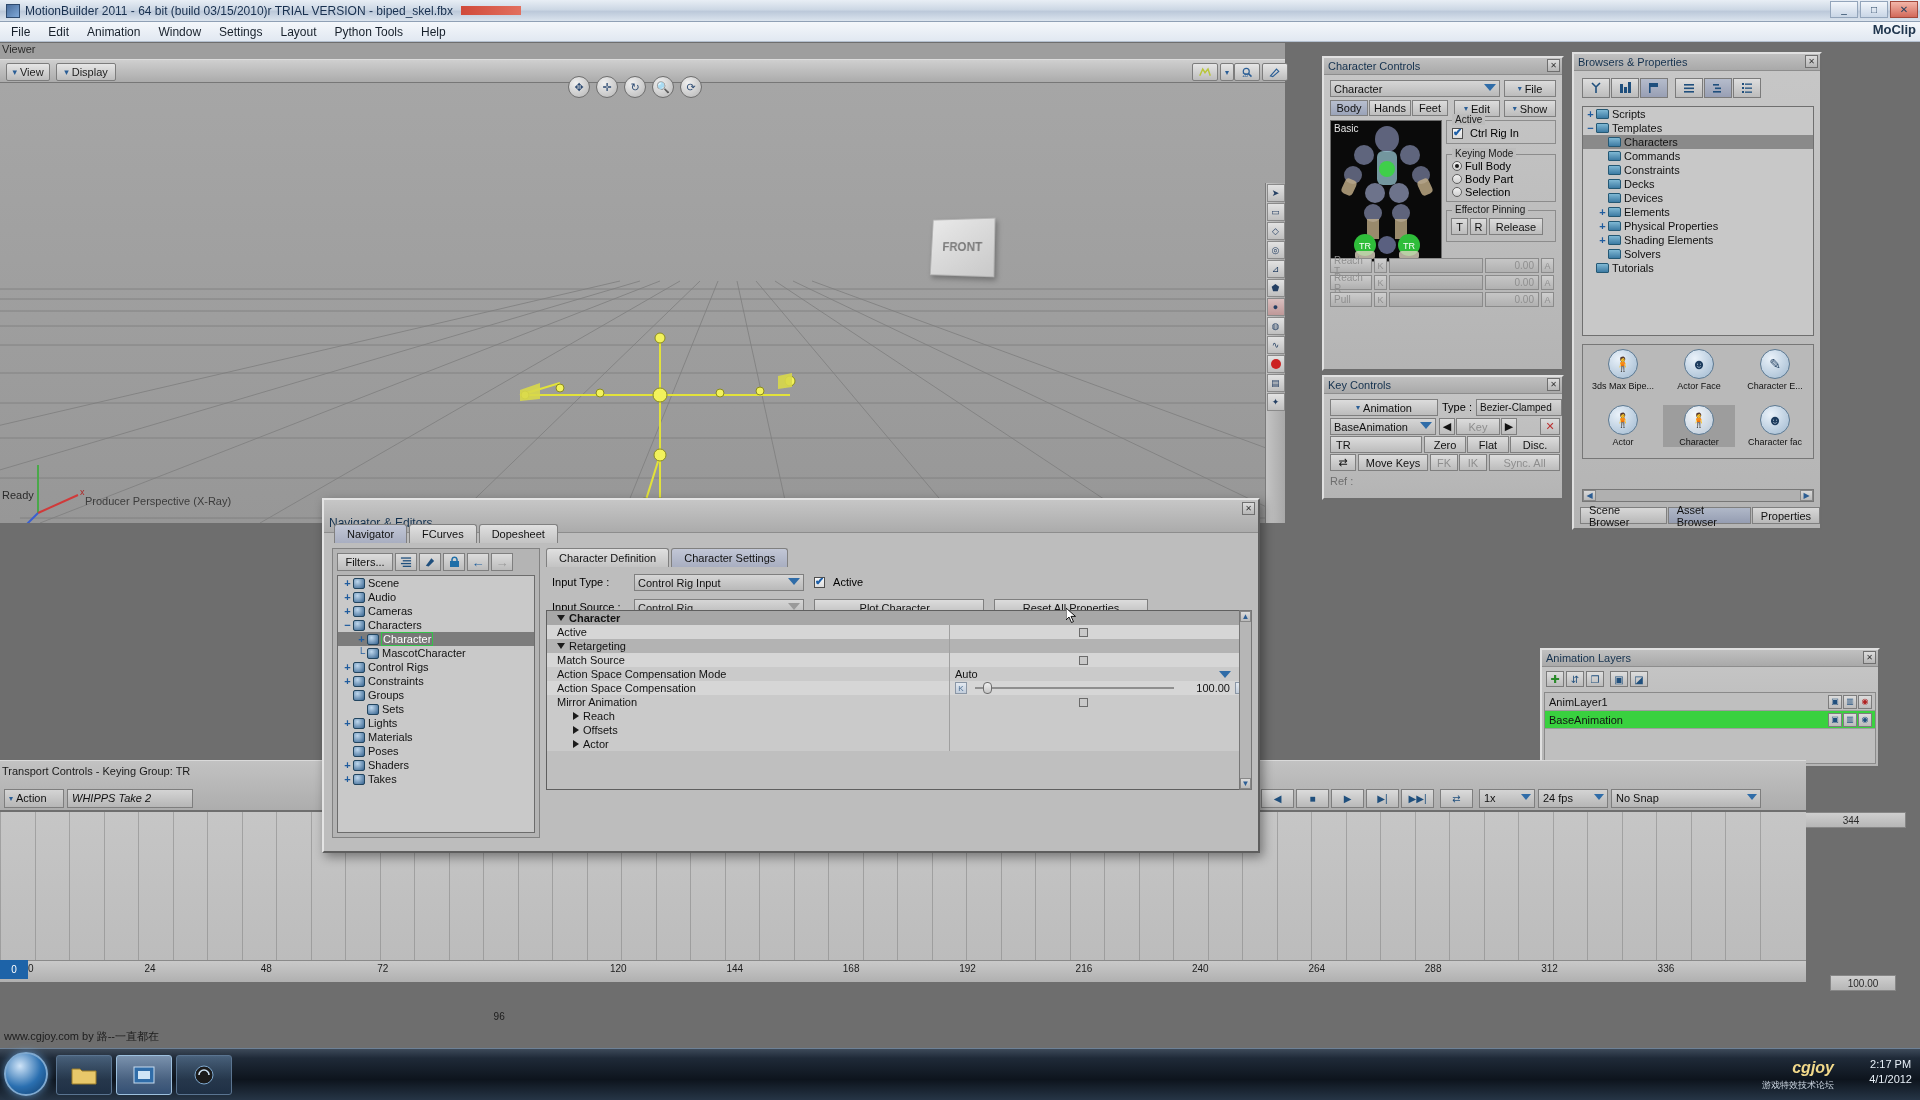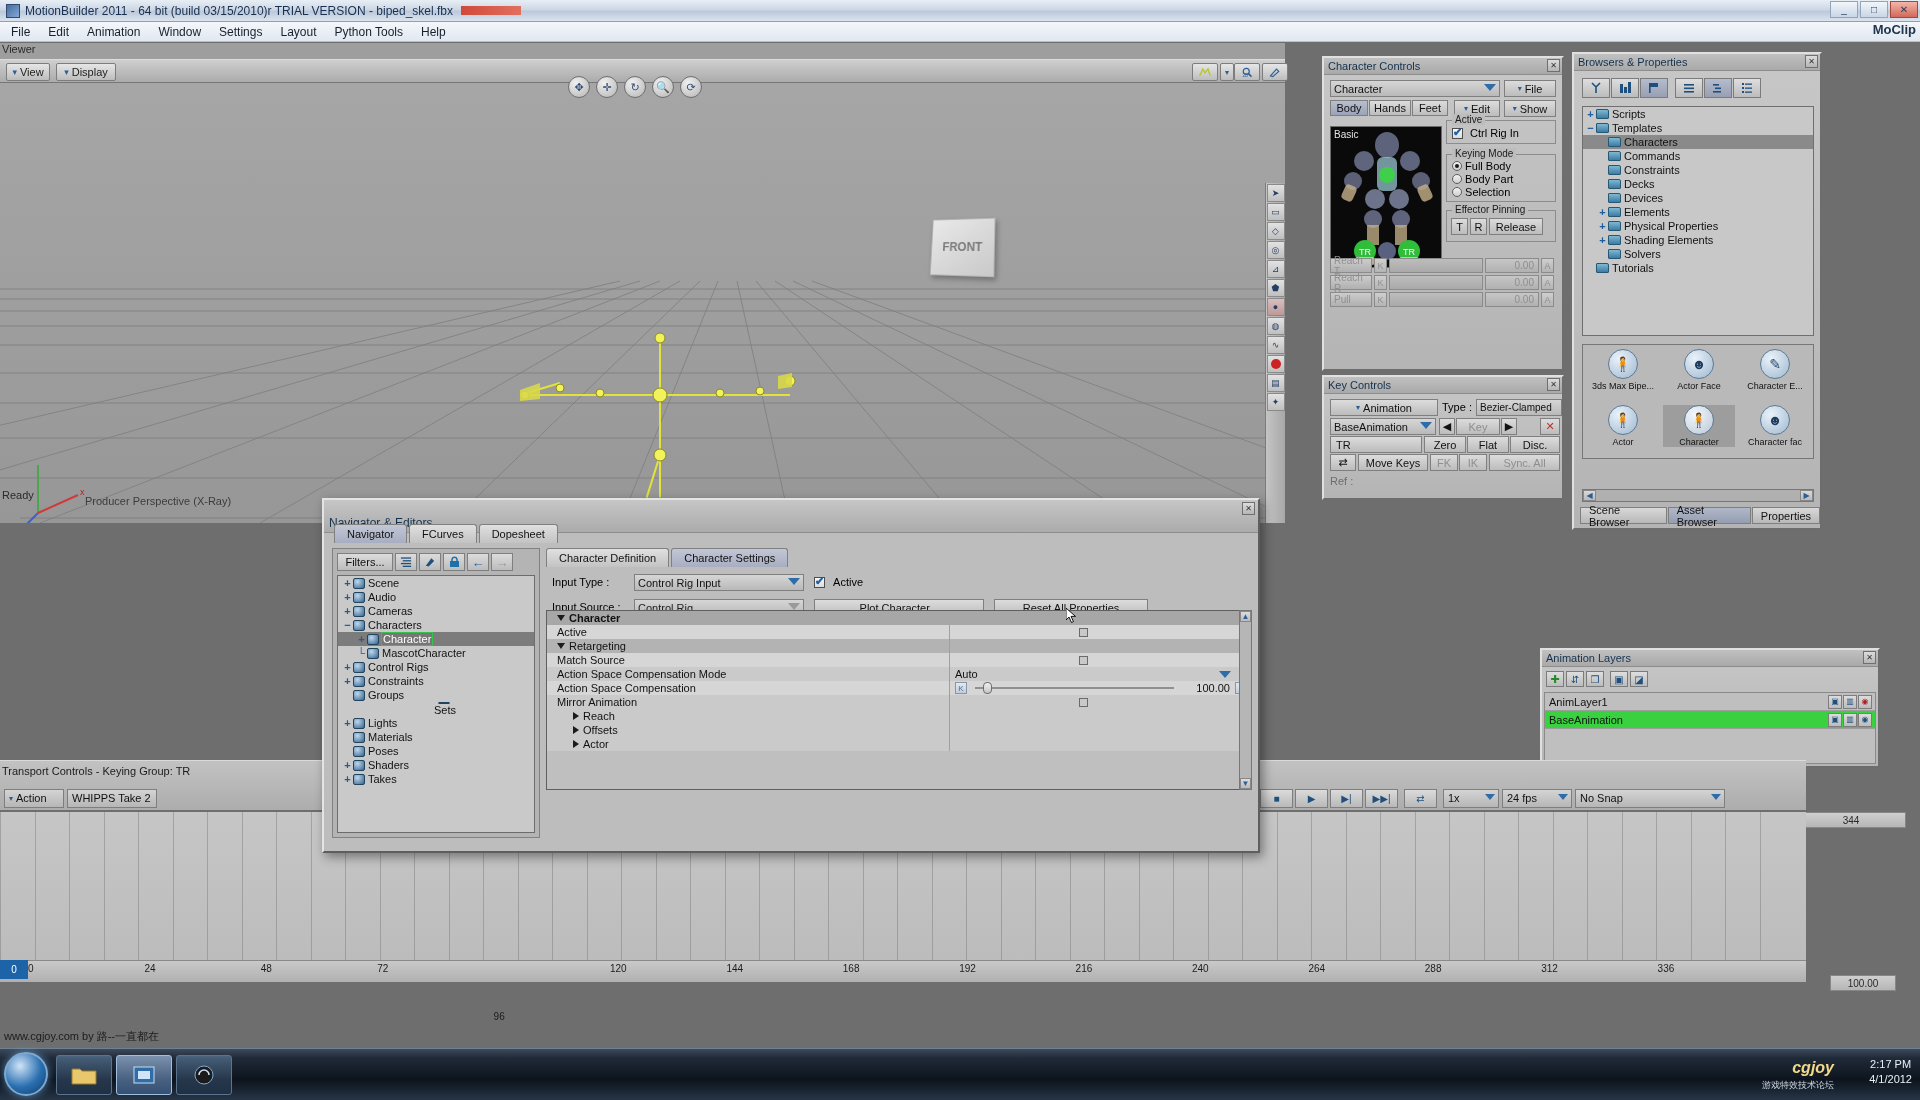--- a/index.html
+++ b/index.html
@@ -119,21 +119,21 @@
   .ddown .arr.dim{ border-top-color:#9a9a9a; }
   .minibtn{
     height:17px;background:linear-gradient(180deg,#dcdcdc,#bcbcbc);border:1px solid #7f7f7f;
     font-size:11px;display:flex;align-items:center;justify-content:center;color:#111;padding:0 4px;
   }
   .tabbtn{
     height:16px;background:linear-gradient(180deg,#dcdcdc,#bdbdbd);border:1px solid #7f7f7f;
     font-size:11px;display:flex;align-items:center;justify-content:center;color:#111;
   }
   #charThumb{
-    position:absolute;left:6px;top:68px;width:112px;height:142px;background:#0a0a0a;
+    position:absolute;left:6px;top:62px;width:112px;height:142px;background:#0a0a0a;
     border:1px solid #6c6c6c; overflow:hidden;
   }
   .group{ border:1px solid #8c8c8c; position:absolute; }
   .group-lbl{ position:absolute;top:-7px;left:5px;background:#bdbdbd;font-size:10px;padding:0 3px;color:#1a1a1a;}
   .radio{ width:10px;height:10px;border-radius:50%;border:1px solid #5f5f5f;
     background:linear-gradient(180deg,#f2f2f2,#cfcfcf);display:inline-block;vertical-align:-1px;position:relative;}
   .radio.on::after{content:"";position:absolute;left:2px;top:2px;width:4px;height:4px;border-radius:50%;background:#1b1b1b;}
   .chk{ width:11px;height:11px;border:1px solid #4e4e4e;background:linear-gradient(180deg,#fafafa,#dcdcdc);
     display:inline-block;vertical-align:-2px;position:relative;}
   .chk.on::after{content:"✔";position:absolute;left:0px;top:-3px;font-size:11px;color:#1d5fa8;font-weight:bold;}
@@ -788,21 +788,21 @@
 </div>
 
 <div id="transportPanel"></div>
 <div id="keyingLabel">Transport Controls  -  Keying Group: TR</div>
 
 <div id="transRow">
   <div class="tpsel" style="width:60px;margin-left:4px;">
     <span style="font-size:8px;color:#2a5e96;margin-right:3px;">▾</span>
       <span>Action</span>
   </div>
-  <div class="tpsel" style="width:90px;">
+  <div class="tpsel" style="width:126px;font-style:italic;">
     <span>WHIPPS Take 2</span>
   </div>
   <div style="width:1030px;"></div>
   <div class="tpbtn">|◀</div>
   <div class="tpbtn">◀</div>
   <div class="tpbtn">■</div>
   <div class="tpbtn">▶</div>
   <div class="tpbtn">▶|</div>
   <div class="tpbtn">▶▶|</div>
   <div class="tpbtn" style="margin-left:4px;">⇄</div>
@@ -988,21 +988,21 @@
         <div class="ntrow" style="padding-left: 4px;">
           <span class="pm">+</span>
           <span class="icosm"></span>
           <span class="lbl">Constraints</span>
         </div>
         <div class="ntrow" style="padding-left: 4px;">
           <span class="pm"></span>
           <span class="icosm"></span>
           <span class="lbl">Groups</span>
         </div>
-        <div class="ntrow" style="padding-left: 18px; flex-direction: column;">
+        <div class="ntrow" style="padding-left: 18px;">
           <span class="pm"></span>
           <span class="icosm"></span>
           <span class="lbl">Sets</span>
         </div>
         <div class="ntrow" style="padding-left: 4px;">
           <span class="pm">+</span>
           <span class="icosm"></span>
           <span class="lbl">Lights</span>
         </div>
         <div class="ntrow" style="padding-left: 4px;">

